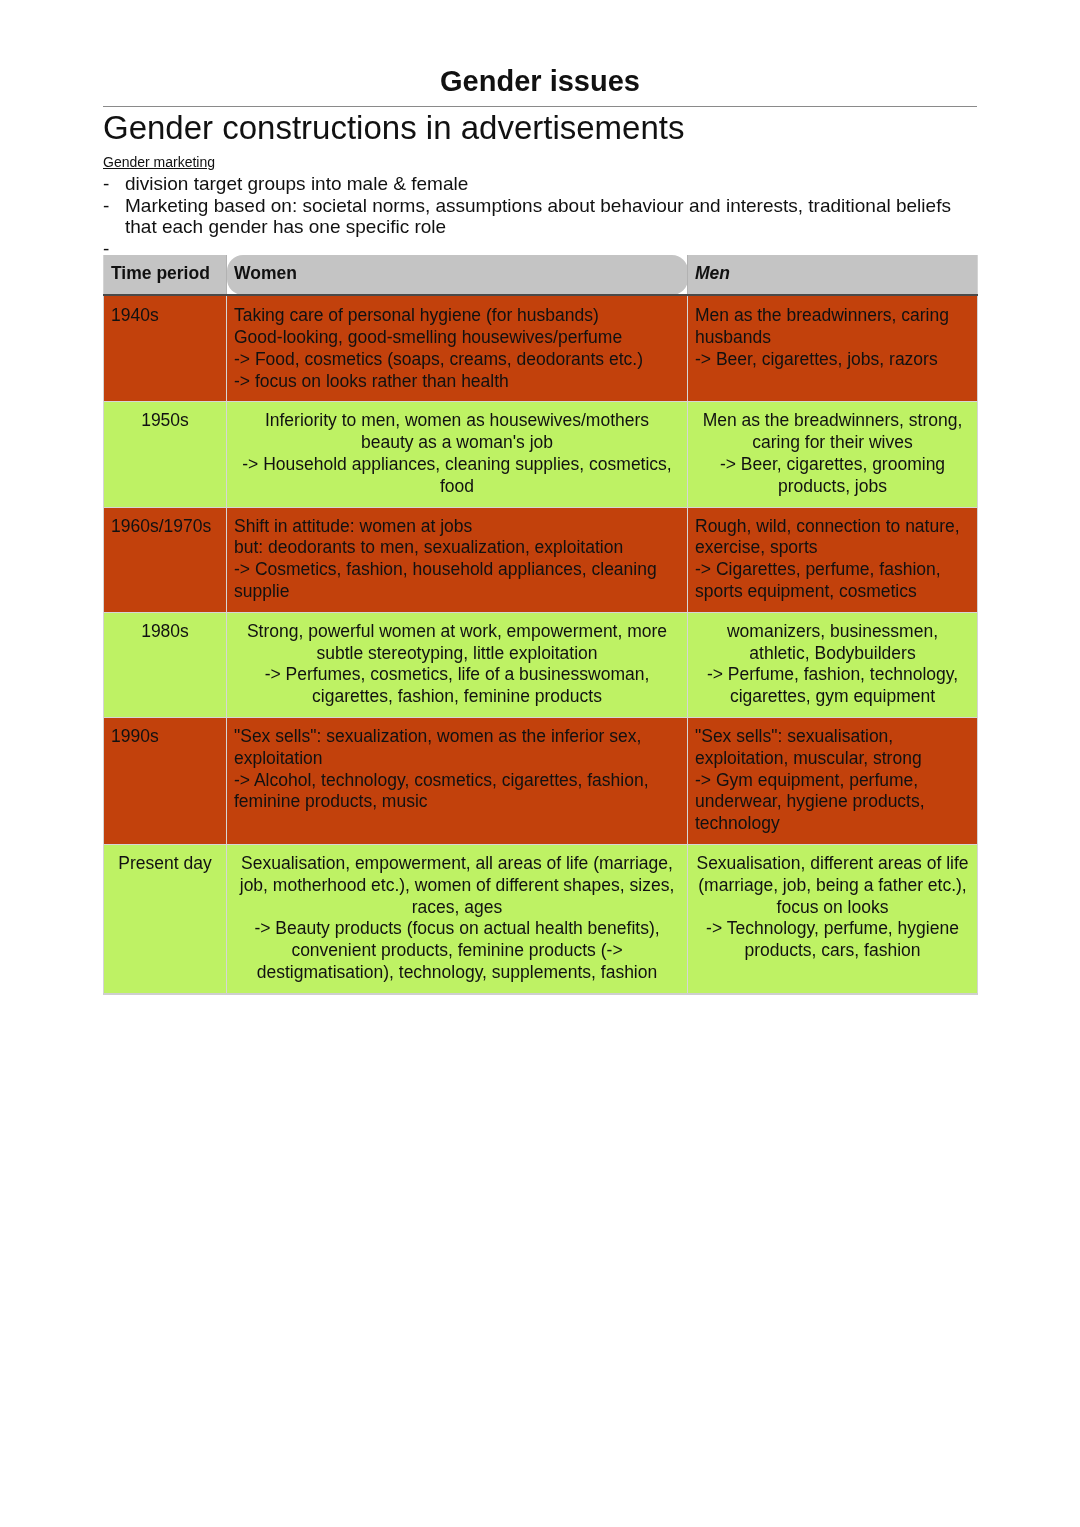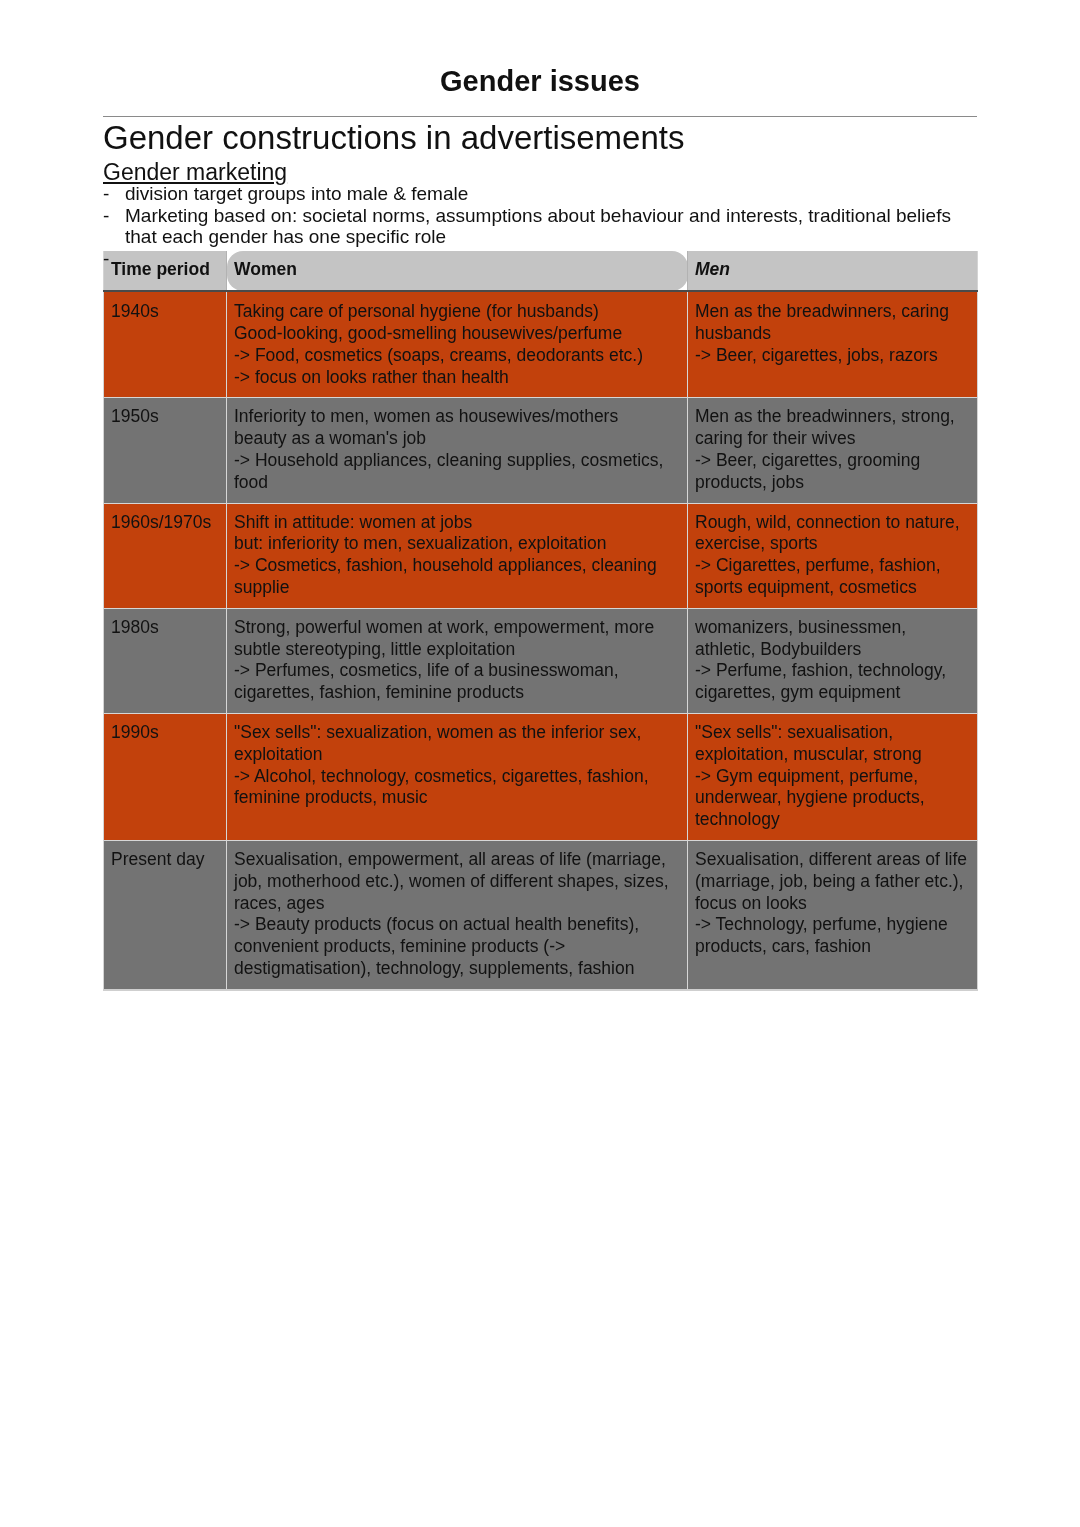--- a/index.html
+++ b/index.html
@@ -16,31 +16,31 @@
       left: 103px;
       top: 62px;
       width: 874px;
     }
     .doc-title {
       text-align: center;
       font-weight: bold;
       font-size: 29px;
       line-height: 38px;
       margin: 0;
-      padding-bottom: 16px;
+      padding-bottom: 6px;
       border-bottom: 1px solid #8a8a8a;
     }
     .section-title {
       font-size: 33px;
       line-height: 34px;
       margin: 4px 0 6px 0;
       font-weight: normal;
     }
     .sub-heading {
-      font-size: 23px;
+      font-size: 14px;
       line-height: 22px;
       text-decoration: underline;
       margin: 0;
     }
     ul.bullets {
       list-style: none;
       margin: 0;
       padding: 0;
       font-size: 19px;
       line-height: 21.5px;
@@ -50,21 +50,21 @@
       padding-left: 22px;
     }
     ul.bullets li .dash {
       position: absolute;
       left: 0;
       top: 0;
     }
     table.periods {
       width: 875px;
       border-collapse: collapse;
-      margin-top: 3px;
+      margin-top: 17px;
       font-size: 17.5px;
       line-height: 21.8px;
       border-left: 1px solid #d4d4d4;
       border-right: 1px solid #d4d4d4;
       border-bottom: 2px solid #cfcfcf;
       padding-left: 24px;
     }
     table.periods th {
       background: #c4c4c4;
       text-align: left;
@@ -77,21 +77,21 @@
     }
     table.periods th:last-child { border-right: none; font-style: italic; }
     table.periods td {
       padding: 8px 7px 9px 7px;
       vertical-align: top;
       border-top: 1px solid #d6d6d6;
       border-right: 1px solid #d6d6d6;
     }
     table.periods td:last-child { border-right: none; }
     table.periods tr.row-odd td { background: #c2410c; }
-    table.periods tr.row-even td { background: #737373; }
+    table.periods tr.row-even td { background: #bef264; text-align: center; }
     table.periods tr.first td { padding-top: 9px; }
     .col-period { width: 108px; }
     .col-women { width: 446px; border-radius: 16px; }
     .line { display: block; }
   </style>
 </head>
 <body>
 
 <div class="page">
   <h1 class="doc-title">Gender issues</h1>
@@ -146,21 +146,21 @@
         <td>
           <span class="line">Men as the breadwinners, strong, caring for their wives</span>
           <span class="line">-&gt; Beer, cigarettes, grooming products, jobs</span>
         </td>
       </tr>
 
       <tr class="row-odd">
         <td>1960s/1970s</td>
         <td>
           <span class="line">Shift in attitude: women at jobs</span>
-          <span class="line">but: inferiority to men, sexualization, exploitation</span>
+          <span class="line">but: deodorants to men, sexualization, exploitation</span>
           <span class="line">-&gt; Cosmetics, fashion, household appliances, cleaning supplie</span>
         </td>
         <td>
           <span class="line">Rough, wild, connection to nature, exercise, sports</span>
           <span class="line">-&gt; Cigarettes, perfume, fashion, sports equipment, cosmetics</span>
         </td>
       </tr>
 
       <tr class="row-even">
         <td>1980s</td>

